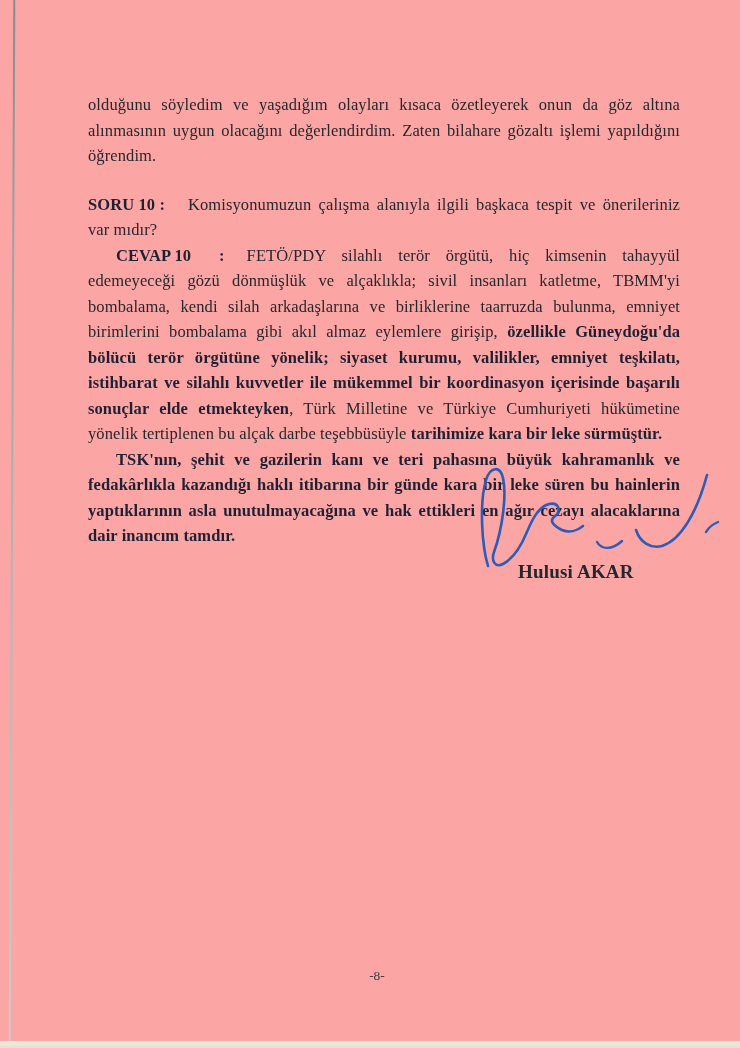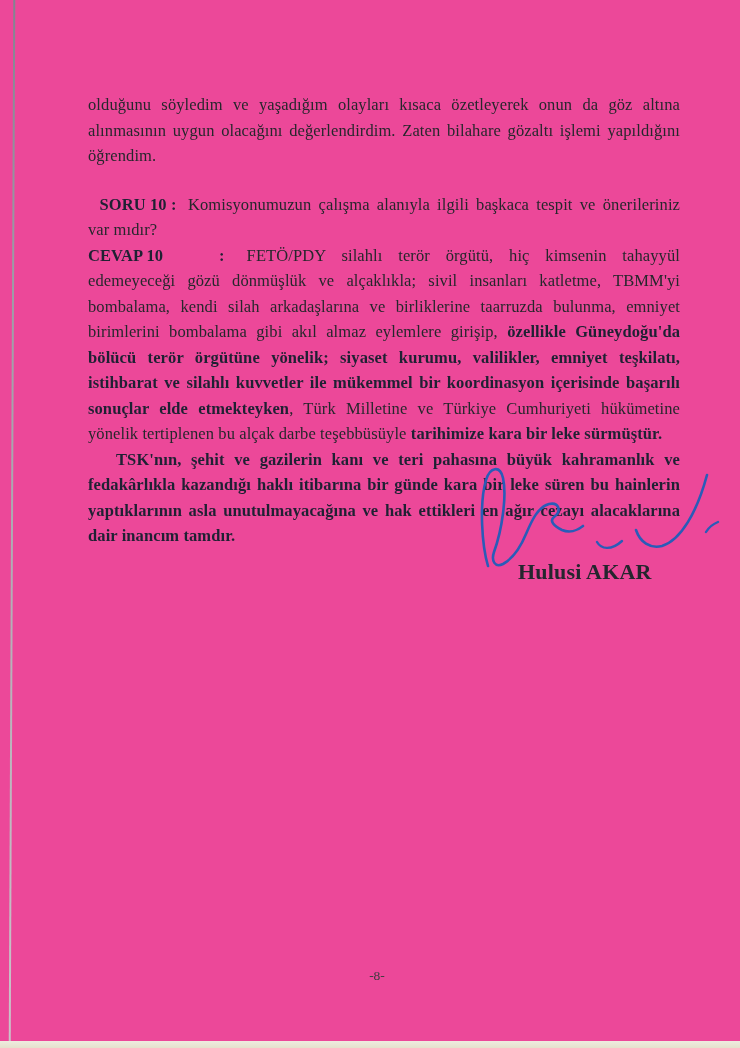--- a/index.html
+++ b/index.html
@@ -5,21 +5,21 @@
   html, body {
     margin: 0; padding: 0;
     width: 740px; height: 1048px;
     overflow: hidden;
     background: #fefefd;
     font-family: "Liberation Serif", "DejaVu Serif", serif;
   }
   .sheet {
     position: relative;
     width: 740px; height: 1048px;
-    background: #ec4899;
+    background: #fca5a5;
   }
   
   .scan-line-left {
     position: absolute; left: 11px; top: -4px;
     width: 2px; height: 1056px;
     background: linear-gradient(180deg, #76898f 0%, #93a3a6 25%, #aebbbb 60%, #c8d0cf 100%);
     transform: rotate(0.25deg);
     opacity: .9;
   }
   .scan-strip-bottom {
@@ -33,35 +33,35 @@
     font-size: 16.5px; line-height: 25.5px;
     color: #26272c;
     text-align: justify;
     letter-spacing: 0.1px;
   }
   .textblock p { margin: 0; }
   .para-soru { margin-top: 23px !important; }
   .b, .soru-label, .cevap-label, .cevap-colon {
     font-weight: bold; color: #1f2133;
   }
-  .soru-label { display: inline-block; width: 100px; text-align: center; }
-  .cevap-label { display: inline-block; width: 131px; text-align: left; }
+  .soru-label { display: inline-block; width: 100px; text-align: left; }
+  .cevap-label { display: inline-block; width: 131px; text-align: center; }
   .cevap-gap { display: inline-block; width: 22px; }
   .para-closing { font-weight: bold; color: #1f2133; text-indent: 28px; }
   
   .signature-svg { position: absolute; left: 450px; top: 450px; }
   .signature-svg path {
     fill: none;
     stroke: var(--ink, #2a5cb8);
     stroke-linecap: round;
     stroke-linejoin: round;
   }
   .sig-block {
     position: absolute; left: 518px; top: 561px;
-    font-size: 22px; font-weight: bold; line-height: 21px;
+    font-size: 19px; font-weight: bold; line-height: 21px;
     color: #24262e;
     letter-spacing: 0.2px;
   }
   .sig-block div { white-space: nowrap; }
   
   .page-number {
     position: absolute; left: 0; top: 968px; width: 754px;
     text-align: center;
     font-size: 13.5px; color: #3c3c3e;
   }

